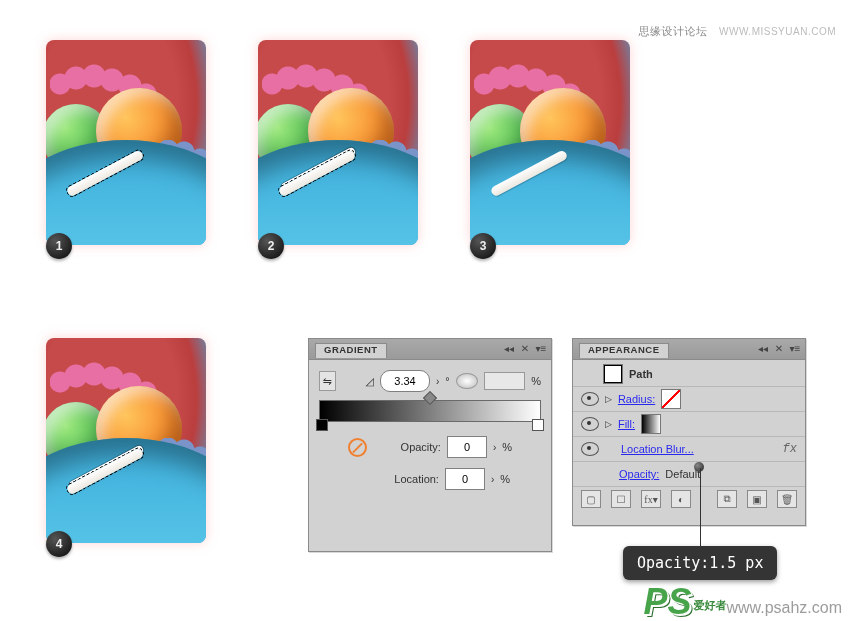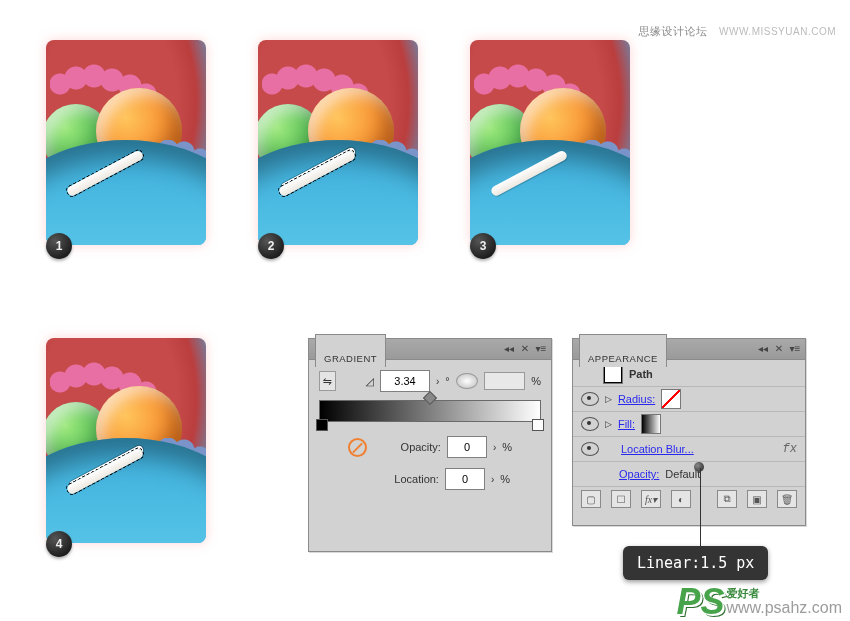--- a/index.html
+++ b/index.html
@@ -39,21 +39,21 @@
     font-family: Arial, sans-serif;
     font-weight: 900;
     font-style: italic;
     font-size: 36px;
     line-height: .8;
     color: #48a44b;
     text-shadow: 2px 2px 0 #fff, 3px 3px 0 #2f6f31;
   }
   .bottom-wm .ps-tail {
     display: flex;
-    flex-direction: column;
+    flex-direction: row;
     font-size: 11px;
     font-weight: 700;
     color: #3a8a3e;
     line-height: 1.1;
   }
   .bottom-wm .ps-tail .url {
     color: #9c9c9c;
     font-weight: 400;
     font-size: 16px;
   }
@@ -172,25 +172,25 @@
     position: relative;
     height: 20px;
     background: linear-gradient(#a9a9a9,#9a9a9a);
     border-bottom: 1px solid #8a8a8a;
     display: flex;
     align-items: center;
     padding: 0 6px;
   }
   .panel-header .tab {
     font-size: 9.5px;
-    font-weight: 400;
+    font-weight: 700;
     color: #333;
     letter-spacing: .5px;
     background: #d2d2d2;
-    padding: 18px 8px 3px;
+    padding: 0 8px 3px;
     border: 1px solid #8a8a8a;
     border-bottom: none;
     margin-top: 3px;
   }
   .panel-header .mini {
     position: absolute;
     right: 4px;
     top: 3px;
     display: flex;
     gap: 4px;
@@ -219,21 +219,21 @@
     z-index:-1;
   }
   select, input[type=text]{
     font-size:11px; border:1px solid #808080; background:#fff; height:18px;
   }
   .type-select { flex:1; height:19px; }
   .mini-icon {
     display:inline-flex; align-items:center; justify-content:center;
     width:20px;height:18px;border:1px solid #9a9a9a;background:#e4e4e4;font-size:11px;
   }
-  .angle-input { width:44px; text-align:center; }
+  .angle-input { width:44px; text-align:center;border-radius:10px; }
   .mini-oval {
     width:28px;height:14px;border:1px solid #999;border-radius:50%;
     background:radial-gradient(ellipse at center,#fff,#bbb);
   }
   .ratio-field { width:54px;height:16px;border:1px solid #999;background:#e8e8e8; }
   .gp-slider {
     position:relative; height:20px; margin:8px 0 14px;
     background:linear-gradient(90deg,#000,#fff);
     border:1px solid #6a6a6a;
   }
@@ -453,33 +453,33 @@
     <div class="ap-row">
       <span style="width:16px"></span>
       <span style="width:10px"></span>
       <span class="link">Opacity:</span>
       <span>Default</span>
     </div>
   </div>
   <div class="ap-footer">
     <span class="ico">▢</span>
     <span class="ico">☐</span>
-    <span class="ico" style="font-style:italic;font-family:Georgia,serif;">fx▾</span>
+    <span class="ico" style="font-family:Georgia,serif;">fx▾</span>
     <span class="ico">◐</span>
     <span style="flex:1"></span>
     <span class="ico">⧉</span>
     <span class="ico">▣</span>
     <span class="ico">🗑</span>
   </div>
 </div>
 
 <span class="pointer-dot"></span>
 <span class="pointer-line"></span>
 <div class="tooltip">
-  <span>Linear:1.5 px</span>
+  <span>Opacity:1.5 px</span>
 </div>
 
 <div class="bottom-wm">
   <span class="ps-badge">PS</span>
   <span class="ps-tail">
     <span>爱好者</span>
     <span class="url">www.psahz.com</span>
   </span>
 </div>
 

